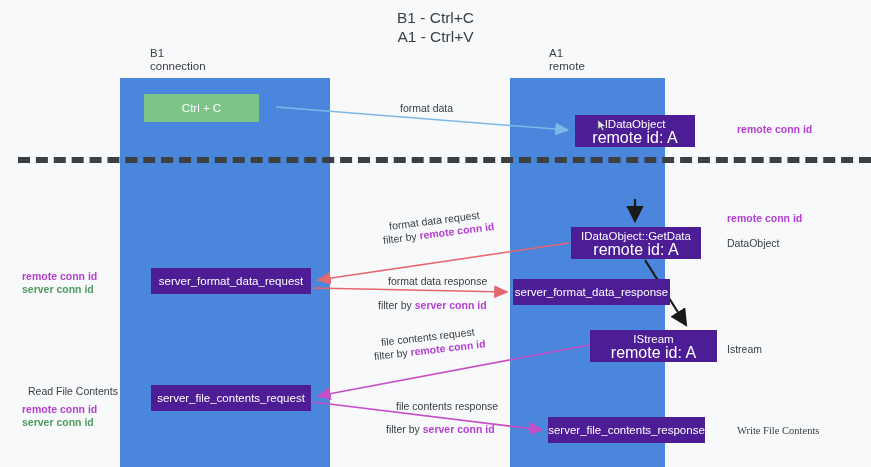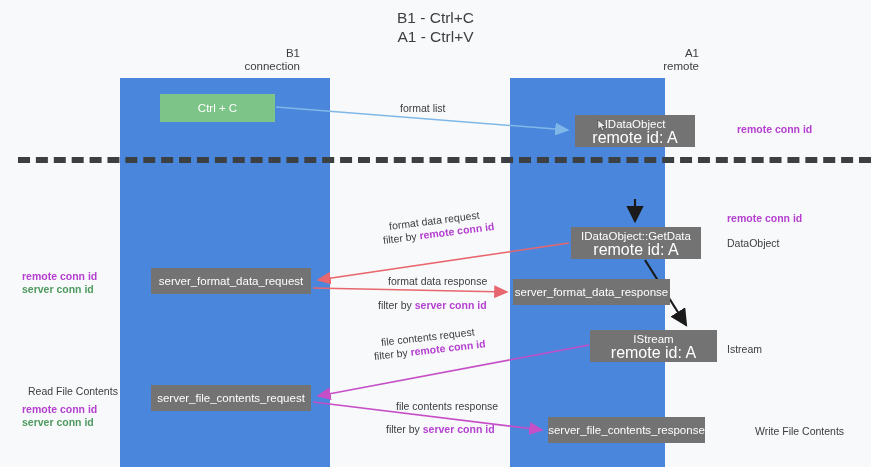--- a/index.html
+++ b/index.html
@@ -12,21 +12,21 @@
   }
   #stage{position:absolute;left:0;top:0;width:871px;height:467px;}
 
   
   .column{position:absolute;background:#4a86db;}
   #col-b1{left:120px;top:78px;width:210px;height:389px;}
   #col-a1{left:510px;top:78px;width:155px;height:389px;}
 
   
   .col-header{
-    position:absolute;text-align:right;color:#3c4043;
+    position:absolute;text-align:left;color:#3c4043;
     font-size:11.5px;line-height:13px;
   }
   #hdr-b1{left:150px;top:47px;width:150px;}
   #hdr-a1{left:549px;top:47px;width:150px;}
   .col-header .l2{display:block;}
 
   
   #title{
     position:absolute;left:0;top:8px;width:871px;text-align:center;
     color:#3c4043;font-size:15.5px;line-height:19px;
@@ -38,24 +38,24 @@
     border-top:6px dashed #3c4043;
   }
 
   
   .node{
     position:absolute;box-sizing:border-box;
     display:flex;flex-direction:column;align-items:center;justify-content:center;
     color:#ffffff;font-size:11.5px;line-height:14px;text-align:center;
   }
   .node.green{background:#7dc488;}
-  .node.orange{background:#737373;}
+  .node.orange{background:#4c1d95;}
   .node .sub{font-size:16px;line-height:14px;}
 
-  #n-ctrlc{left:160px;top:94px;width:115px;height:28px;}
+  #n-ctrlc{left:144px;top:94px;width:115px;height:28px;}
   #n-idataobject{left:575px;top:115px;width:120px;height:32px;}
   #n-ctrlv{left:578px;top:172px;width:115px;height:26px;}
   #n-getdata{left:571px;top:227px;width:130px;height:32px;}
   #n-fmt-req{left:151px;top:268px;width:160px;height:26px;}
   #n-fmt-resp{left:513px;top:279px;width:157px;height:26px;}
   #n-istream{left:590px;top:330px;width:127px;height:32px;}
   #n-file-req{left:151px;top:385px;width:160px;height:26px;}
   #n-file-resp{left:548px;top:417px;width:157px;height:26px;}
 
   
@@ -80,21 +80,21 @@
   
   .side{position:absolute;font-size:10.5px;line-height:14px;white-space:nowrap;}
   .side.plain{color:#3c4043;text-align:right;}
   .side.mag{color:#b43fd0;font-weight:bold;}
   .side.grn{color:#4e9a5f;font-weight:bold;}
 
   #s-remote-1{left:737px;top:122px;}
   #s-remote-2{left:727px;top:211px;}
   #s-dataobject{left:727px;top:236px;}
   #s-istream{left:727px;top:342px;}
-  #s-write{left:755px;top:424px;}
+  #s-write{left:737px;top:424px;font-family:Liberation Serif, serif;}
 
   #s-left-remote{left:22px;top:269px;}
   #s-left-server{left:22px;top:282px;}
   #s-read{left:28px;top:384px;}
   #s-left-remote2{left:22px;top:402px;}
   #s-left-server2{left:22px;top:415px;}
 
   svg#edges{position:absolute;left:0;top:0;width:871px;height:467px;
             pointer-events:none;overflow:visible;}
 
@@ -192,21 +192,21 @@
 
   <div class="node orange" id="n-file-resp">
     <span>server_file_contents_response</span>
   </div>
 
   <div class="node orange" id="n-file-req">
     <span>server_file_contents_request</span>
   </div>
 
   <div class="elabel" id="lab-format-list">
-    <span>format list</span>
+    <span>format data</span>
   </div>
 
   <div class="elabel rot-a" id="lab-fdreq">
     <span>format data request</span>
   </div>
   <div class="elabel rot-a" id="lab-fdreq2">
     <span>filter by </span><span class="mag">remote conn id</span>
   </div>
 
   <div class="elabel" id="lab-fdresp">

